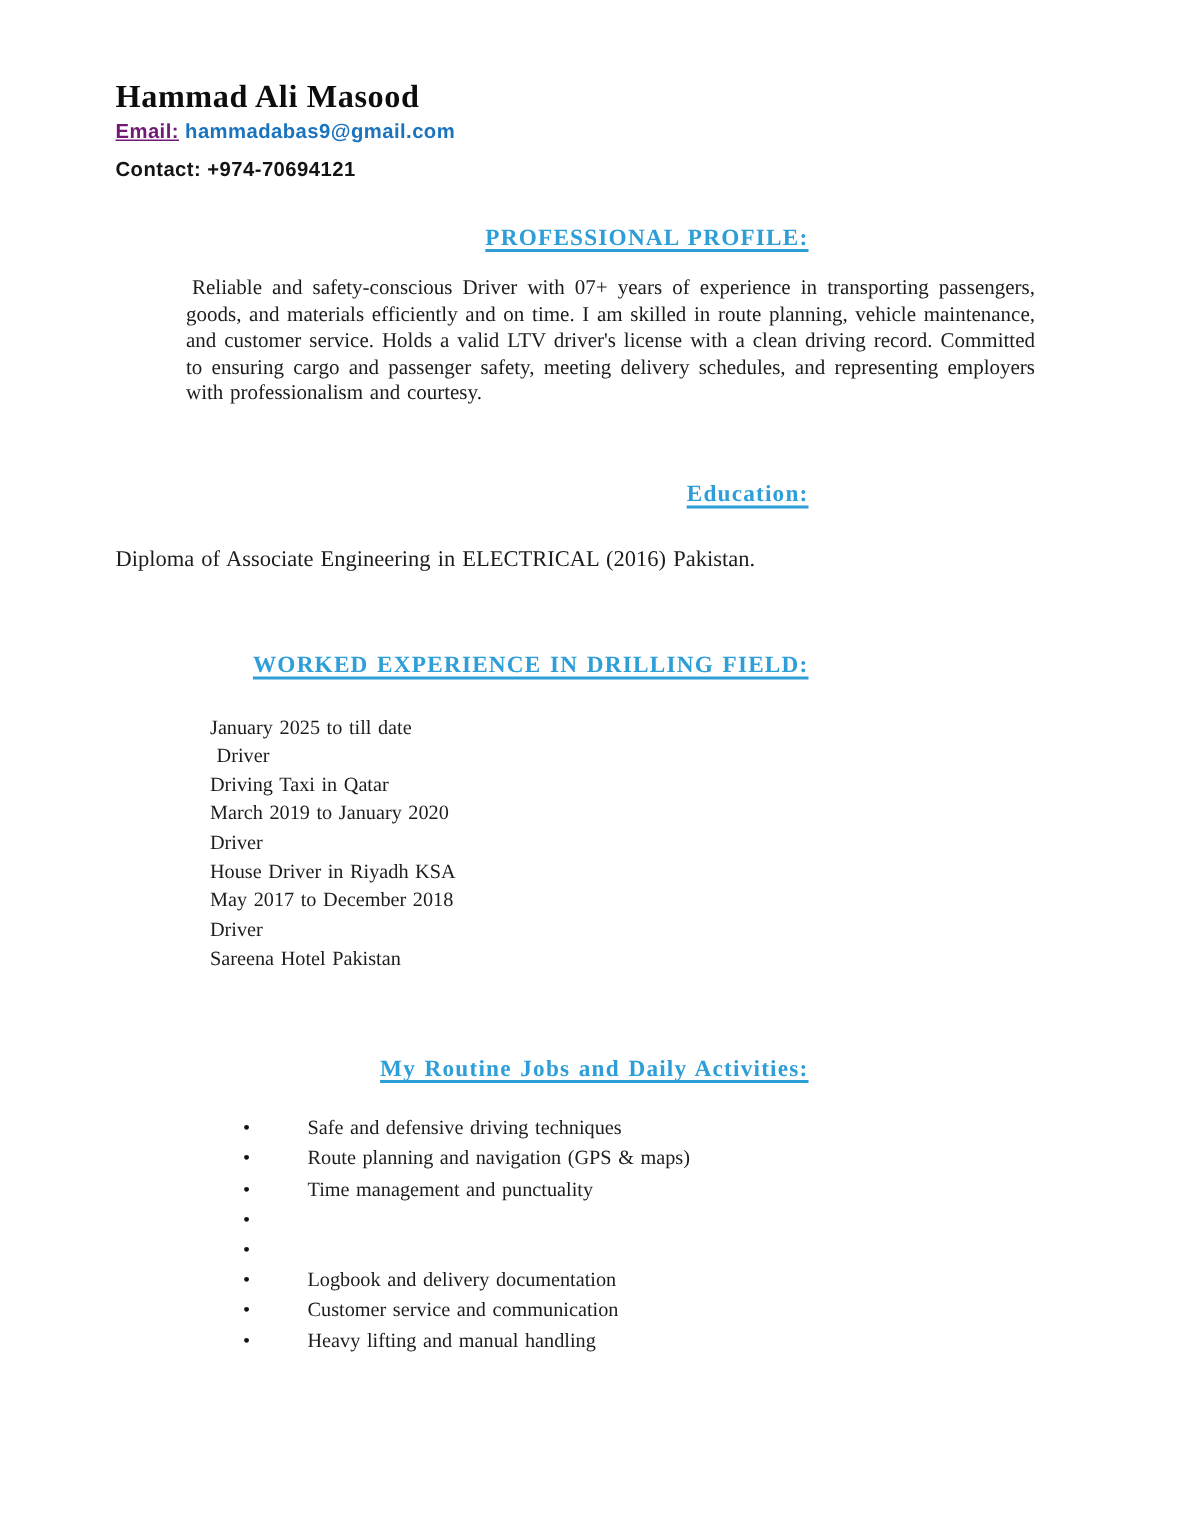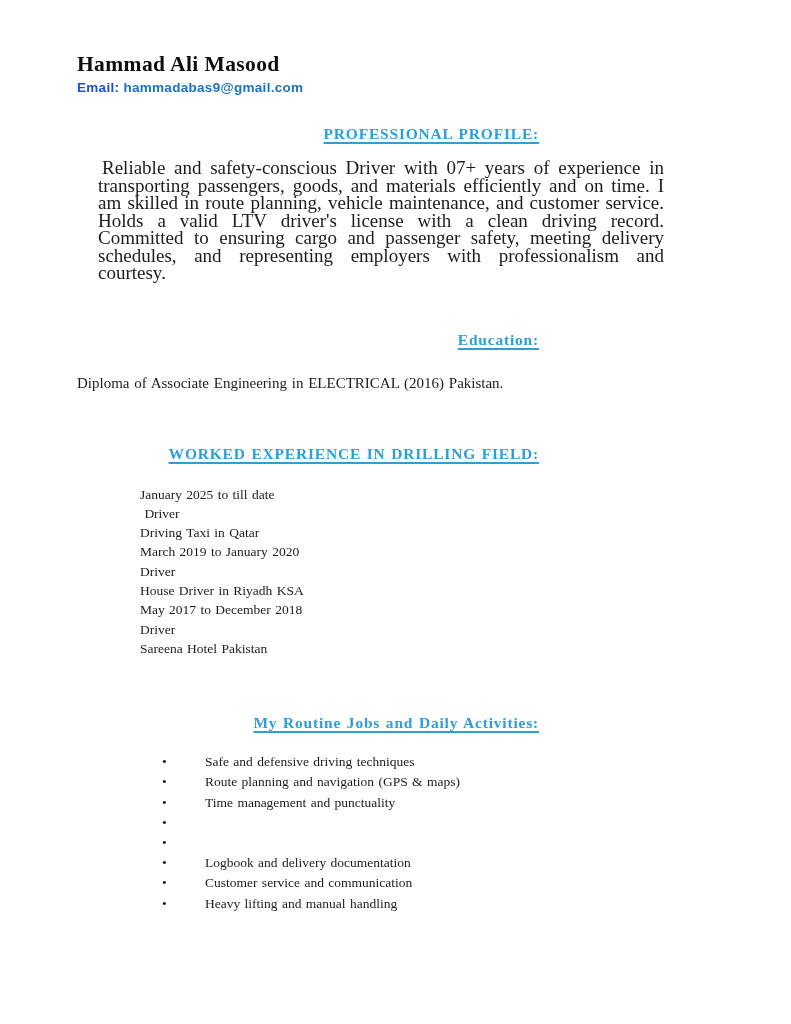--- a/index.html
+++ b/index.html
@@ -25,21 +25,21 @@
     line-height: 24px;
   }
   .email-line {
     margin-top: 4px;
     font-family: "Liberation Sans", "DejaVu Sans", sans-serif;
     font-size: 13.5px;
     font-weight: bold;
     line-height: 16px;
     letter-spacing: 0.3px;
   }
-  .email-label { color: #1d4ed8; }
+  .email-label { color: #701a75; text-decoration: underline; }
   .email-address { color: #1a73be; text-decoration: none; cursor: pointer; }
   .contact-line {
     margin-top: 9px;
     font-family: "Liberation Sans", "DejaVu Sans", sans-serif;
     font-size: 13.5px;
     font-weight: bold;
     color: #141414;
     line-height: 16px;
     letter-spacing: 0.3px;
   }
@@ -56,23 +56,23 @@
     line-height: 19px;
     text-align: right;
   }
   .profile-heading   { margin-top: 28px; }
   .education-heading { margin-top: 48px; }
   .worked-heading    { margin-top: 52px; }
   .routine-heading   { margin-top: 55px; }
   
   .profile-body {
     margin-top: 16px;
-    margin-left: 21px;
+    margin-left: 47px;
     width: 566px;
-    font-size: 19px;
+    font-size: 14px;
     line-height: 17.5px;
     text-align: justify;
     text-indent: 4px;
     word-spacing: 1px;
     color: #1c1c1c;
   }
   
   .education-detail {
     margin-top: 26px;
     font-size: 15px;
@@ -111,20 +111,21 @@
 <body>
 
 <div class="page">
 
   <h1 class="candidate-name">Hammad Ali Masood</h1>
   <div class="email-line">
     <span class="email-label">Email:</span>
     <span> </span>
     <a class="email-address">hammadabas9@gmail.com</a>
   </div>
+  <div class="contact-line">Contact: +974-70694121</div>
 
   <section>
     <h2 class="sec-heading profile-heading">PROFESSIONAL PROFILE:</h2>
     <p class="profile-body">Reliable and safety-conscious Driver with 07+ years of experience in transporting passengers, goods, and materials efficiently and on time. I am skilled in route planning, vehicle maintenance, and customer service. Holds a valid LTV driver's license with a clean driving record. Committed to ensuring cargo and passenger safety, meeting delivery schedules, and representing employers with professionalism and courtesy.</p>
   </section>
 
   <section>
     <h2 class="sec-heading education-heading">Education:</h2>
     <p class="education-detail">Diploma of Associate Engineering in ELECTRICAL (2016) Pakistan.</p>
   </section>

